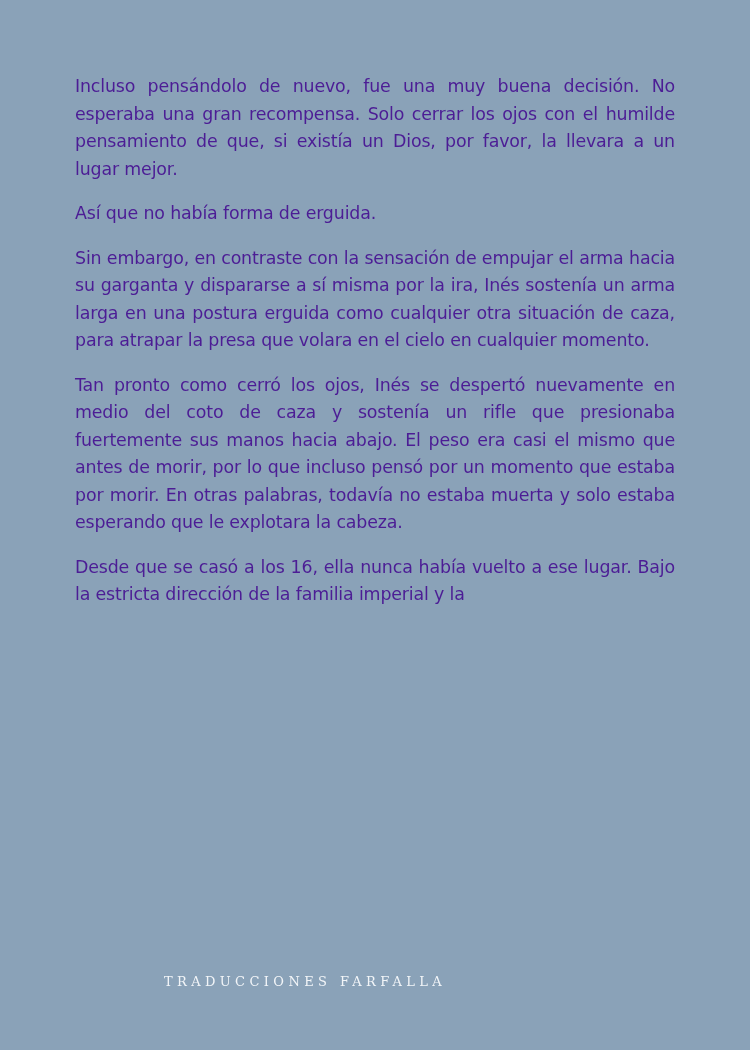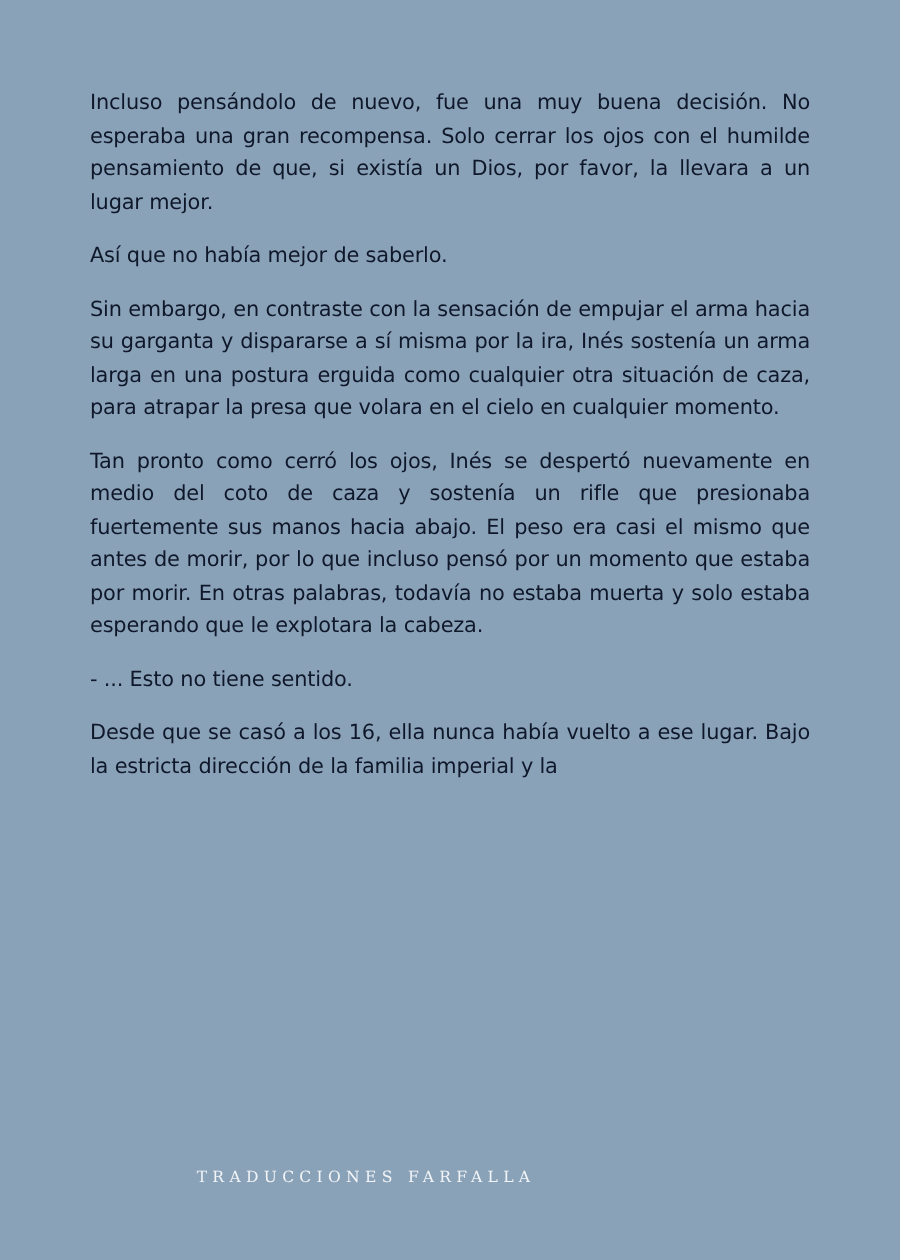--- a/index.html
+++ b/index.html
@@ -16,21 +16,21 @@
   .page {
     position: absolute;
     left: 75px;
     top: 73px;
     width: 600px;
   }
   .para {
     font-family: "DejaVu Sans", sans-serif;
     font-size: 17.4px;
     line-height: 27.5px;
-    color: #0f172a;
+    color: #4c1d95;
     text-align: justify;
     margin: 0 0 17px 0;
     letter-spacing: -0.15px;
     word-spacing: 0px;
   }
   .footer {
     position: absolute;
     left: 0;
     top: 974px;
     width: 610px;
@@ -39,20 +39,19 @@
     font-size: 13px;
     letter-spacing: 4.4px;
     color: #f2f5f8;
   }
 </style>
 </head>
 <body>
 
 <div class="page">
   <p class="para">Incluso pensándolo de nuevo, fue una muy buena decisión. No esperaba una gran recompensa. Solo cerrar los ojos con el humilde pensamiento de que, si existía un Dios, por favor, la llevara a un lugar mejor.</p>
-  <p class="para">Así que no había mejor de saberlo.</p>
+  <p class="para">Así que no había forma de erguida.</p>
   <p class="para">Sin embargo, en contraste con la sensación de empujar el arma hacia su garganta y dispararse a sí misma por la ira, Inés sostenía un arma larga en una postura erguida como cualquier otra situación de caza, para atrapar la presa que volara en el cielo en cualquier momento.</p>
   <p class="para">Tan pronto como cerró los ojos, Inés se despertó nuevamente en medio del coto de caza y sostenía un rifle que presionaba fuertemente sus manos hacia abajo. El peso era casi el mismo que antes de morir, por lo que incluso pensó por un momento que estaba por morir. En otras palabras, todavía no estaba muerta y solo estaba esperando que le explotara la cabeza.</p>
-  <p class="para">- ... Esto no tiene sentido.</p>
   <p class="para">Desde que se casó a los 16, ella nunca había vuelto a ese lugar. Bajo la estricta dirección de la familia imperial y la</p>
 </div>
 
 <div class="footer">TRADUCCIONES FARFALLA</div>
 
 </body></html>

